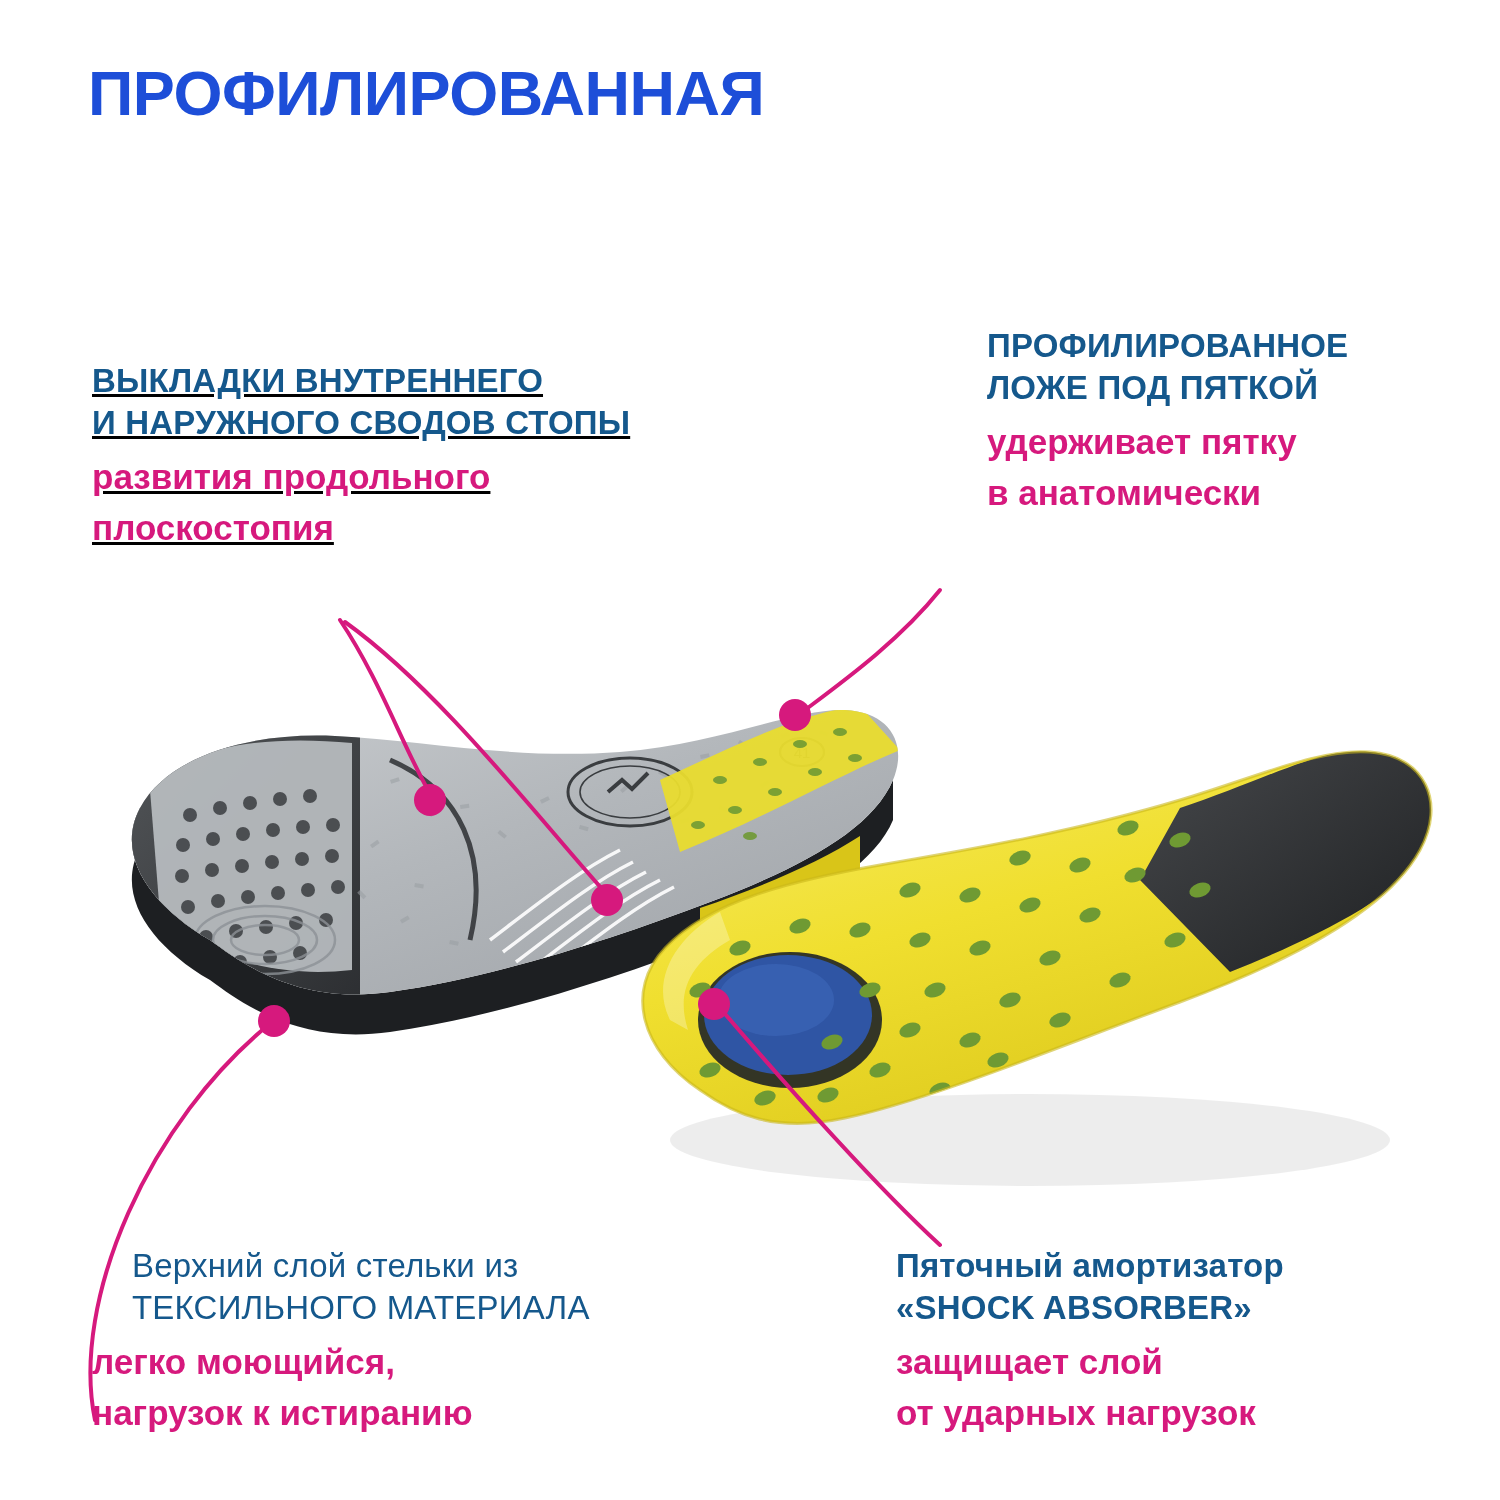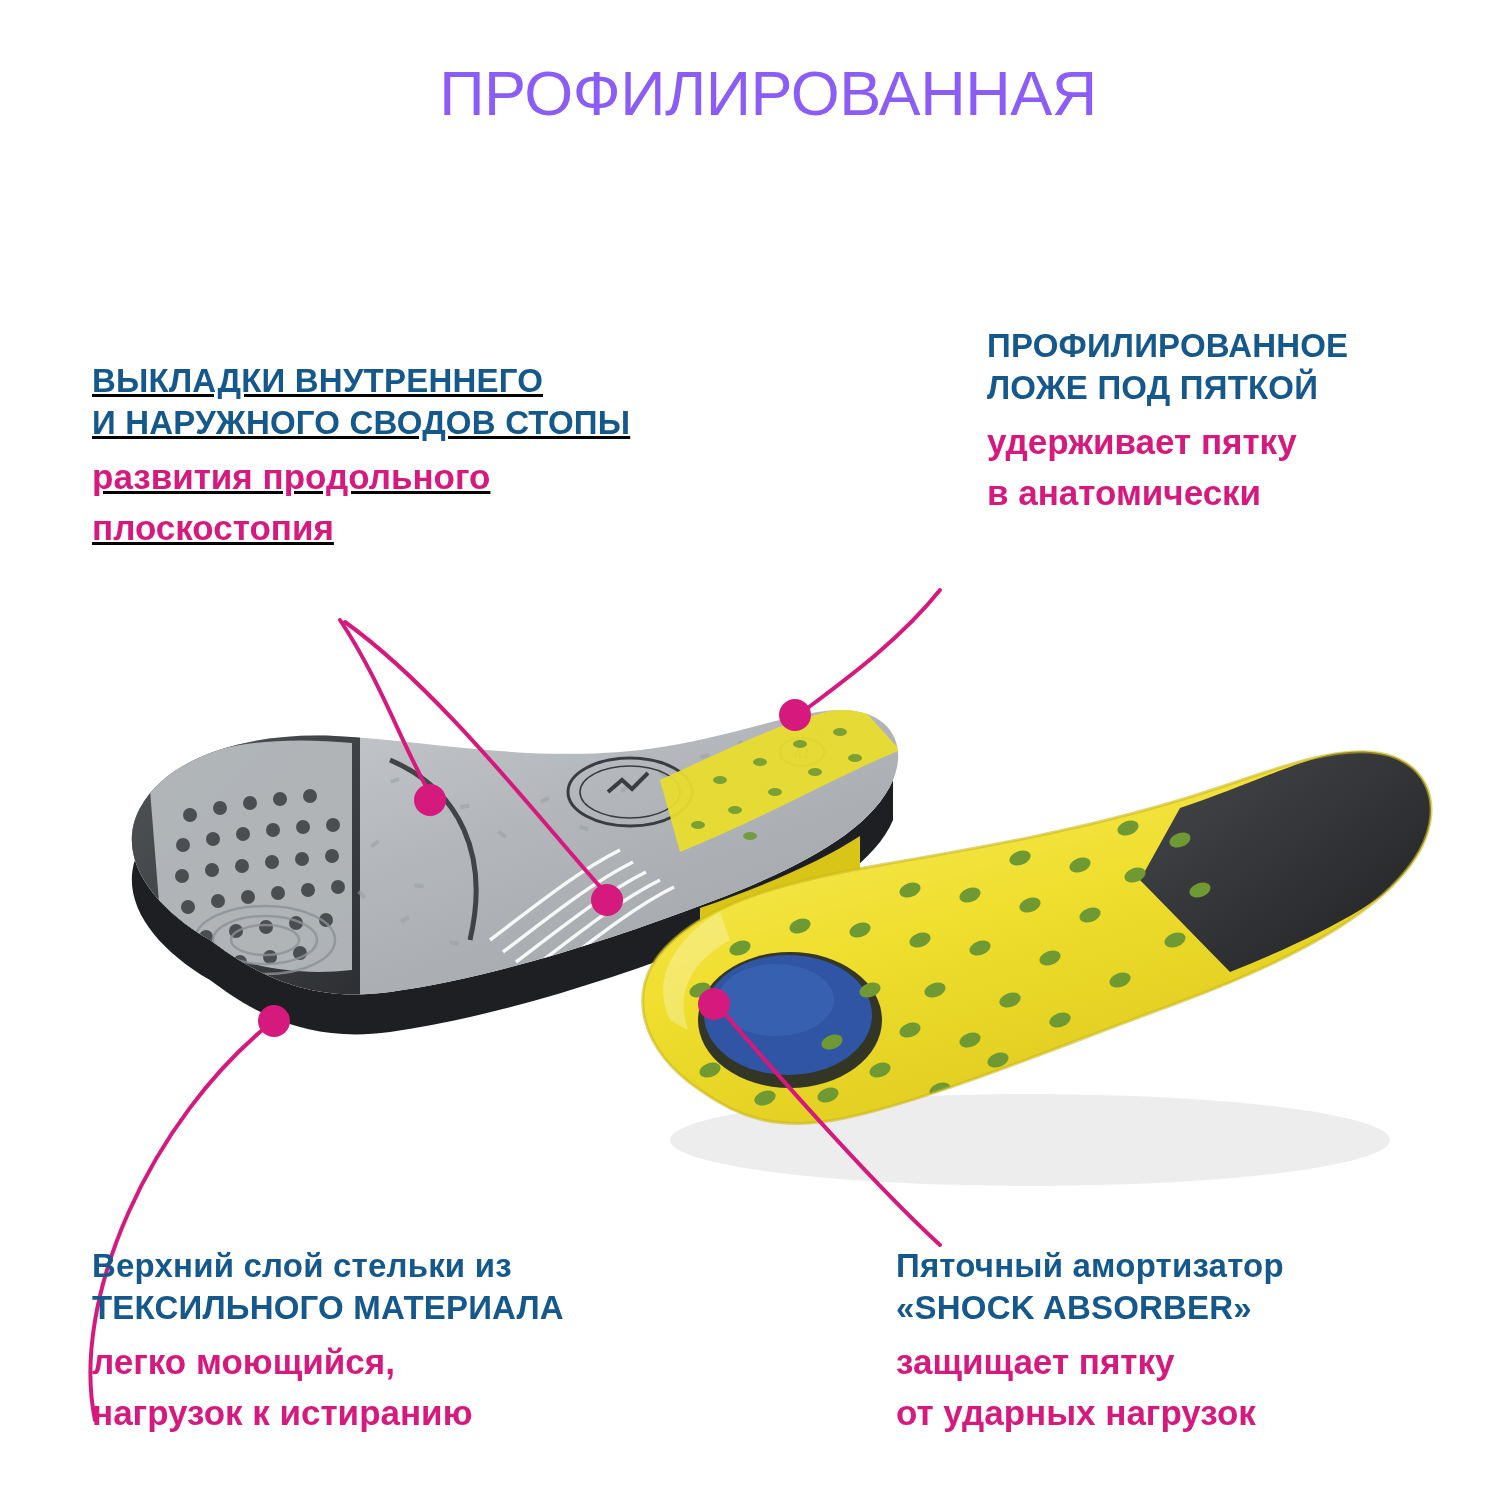--- a/index.html
+++ b/index.html
@@ -17,26 +17,25 @@
     background: #ffffff;
     overflow: hidden;
   }
 
   
   .title {
     position: absolute;
     left: 88px;
     top: 58px;
     width: 1360px;
-    color: #8b5cf6;
+    color: #1d4ed8;
     font-size: 63px;
-    font-weight: normal;
+    font-weight: bold;
     line-height: 1.12;
     letter-spacing: -0.5px;
-    text-align: center;
   }
   .title .line { display: block; }
 
   
   .callout { position: absolute; }
   .callout .head {
     color: #15588c;
     font-weight: bold;
     font-size: 33px;
     line-height: 1.28;
@@ -51,21 +50,21 @@
   }
   .callout .head .line,
   .callout .sub .line { display: block; }
 
   
   #callout-arch      { left: 92px;  top: 360px;  width: 700px; text-decoration: underline; }
   #callout-heelbed   { left: 945px; top: 325px;  width: 520px; margin-left: 42px; }
   #callout-textile   { left: 92px;  top: 1245px; width: 700px; }
   #callout-shock     { left: 896px; top: 1245px; width: 520px; }
 
-  #callout-textile .head { font-weight: bold; }
+  #callout-textile .head { font-weight: normal; margin-left: 40px; }
 
   
   #overlay {
     position: absolute;
     left: 0; top: 0;
     width: 1500px; height: 1500px;
     pointer-events: none;
   }
 
   
@@ -353,18 +352,18 @@
       <span class="line">нагрузок к истиранию</span>
     </div>
   </div>
 
   <div class="callout" id="callout-shock">
     <div class="head">
       <span class="line">Пяточный амортизатор</span>
       <span class="line">«SHOCK ABSORBER»</span>
     </div>
     <div class="sub">
-      <span class="line">защищает пятку</span>
+      <span class="line">защищает слой</span>
       <span class="line">от ударных нагрузок</span>
     </div>
   </div>
 
 </div>
 
 </body></html>

